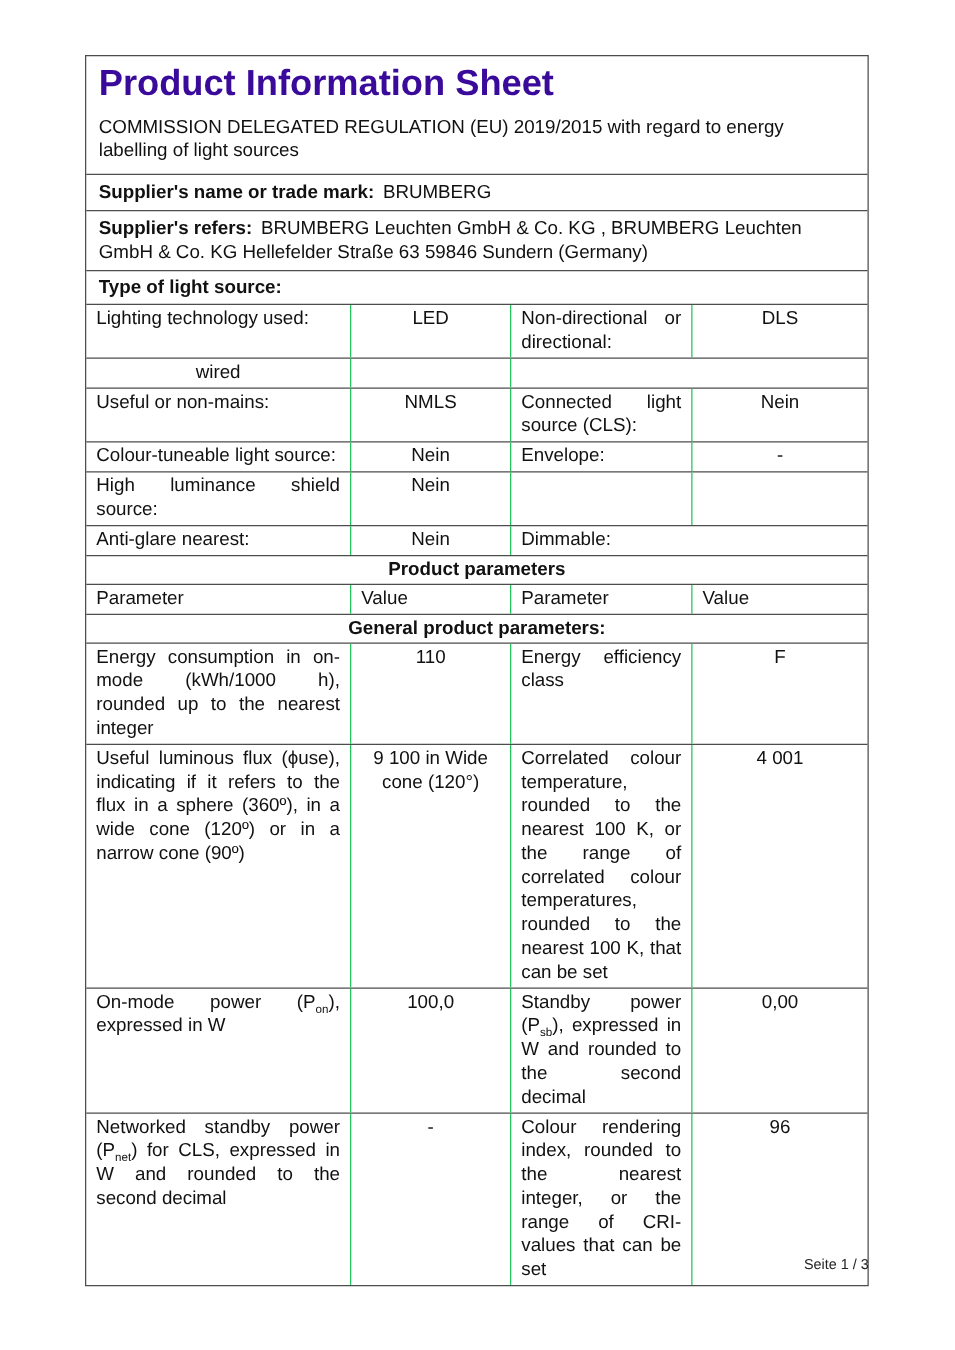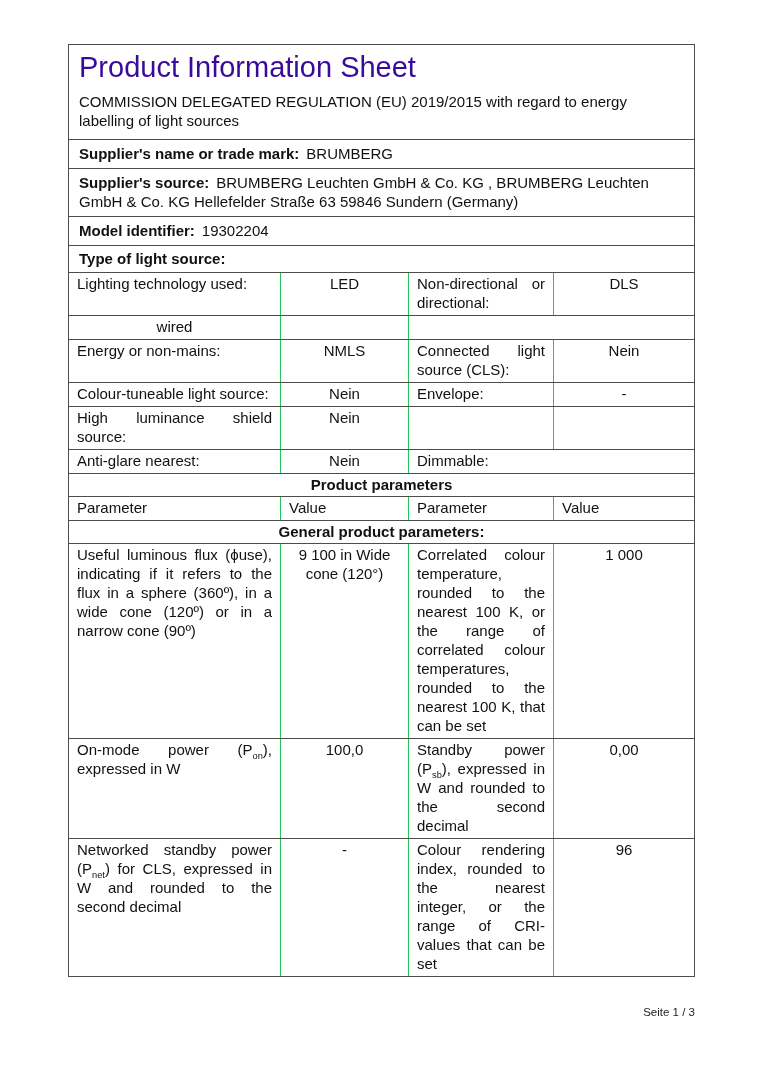--- a/index.html
+++ b/index.html
@@ -20,21 +20,21 @@
     background: #ffffff;
   }
   .block { border-top: 1px solid #4d4d4d; }
   .block:first-child { border-top: none; }
 
   .titleblock { padding: 5px 10px 9px; }
   .doc-title {
     margin: 0 0 7px 0;
     font-size: 29px;
     line-height: 35px;
-    font-weight: 400;
+    font-weight: 700;
     letter-spacing: 0px;
   }
   .subtitle { line-height: 19px; padding-right: 2px; }
 
   .kv { padding: 4px 10px 5px; line-height: 19px; }
   .kv .k { font-weight: 700; }
   .kv .v { margin-left: 7px; margin-top: 40px; }
 
   .section-head { padding: 3px 10px 4px; font-weight: 700; line-height: 19px; }
   .center-head { padding: 1px 8px 2px; font-weight: 700; text-align: center; line-height: 19px; }
@@ -67,44 +67,41 @@
   <div class="block titleblock">
     <div class="doc-title" style="color: rgb(58, 10, 155);">Product Information Sheet</div>
     <div class="subtitle">COMMISSION DELEGATED REGULATION (EU) 2019/2015 with regard to energy labelling of light sources</div>
   </div>
 
   <div class="block kv">
     <span class="k">Supplier's name or trade mark:</span><span class="v">BRUMBERG</span>
   </div>
 
   <div class="block kv">
-    <span class="k">Supplier's source:</span><span class="v">BRUMBERG Leuchten GmbH &amp; Co. KG , BRUMBERG Leuchten GmbH &amp; Co. KG Hellefelder Straße 63 59846 Sundern (Germany)</span>
+    <span class="k">Supplier's refers:</span><span class="v">BRUMBERG Leuchten GmbH &amp; Co. KG , BRUMBERG Leuchten GmbH &amp; Co. KG Hellefelder Straße 63 59846 Sundern (Germany)</span>
   </div>
 
-  <div class="block kv">
-    <span class="k">Model identifier:</span><span class="v">19302204</span>
-  </div>
 
   <div class="block section-head">Type of light source:</div>
 
   <div class="block grid">
     <div class="cell lab">Lighting technology used:</div>
     <div class="cell val">LED</div>
     <div class="cell lab">Non-directional or directional:</div>
     <div class="cell val">DLS</div>
   </div>
 
   <div class="block grid">
     <div class="cell val">wired</div>
     <div class="cell lab"></div>
     <div class="cell val"></div>
   </div>
 
   <div class="block grid">
-    <div class="cell lab">Energy or non-mains:</div>
+    <div class="cell lab">Useful or non-mains:</div>
     <div class="cell val">NMLS</div>
     <div class="cell lab">Connected light source (CLS):</div>
     <div class="cell val">Nein</div>
   </div>
 
   <div class="block grid">
     <div class="cell lab">Colour-tuneable light source:</div>
     <div class="cell val">Nein</div>
     <div class="cell lab">Envelope:</div>
     <div class="cell val">-</div>
@@ -127,26 +124,32 @@
 
   <div class="block grid hdr">
     <div class="cell">Parameter</div>
     <div class="cell">Value</div>
     <div class="cell">Parameter</div>
     <div class="cell">Value</div>
   </div>
 
   <div class="block center-head">General product parameters:</div>
 
+  <div class="block grid">
+    <div class="cell lab">Energy consumption in on-mode (kWh/1000 h), rounded up to the nearest integer</div>
+    <div class="cell val">110</div>
+    <div class="cell lab">Energy efficiency class</div>
+    <div class="cell val">F</div>
+  </div>
 
   <div class="block grid">
     <div class="cell lab">Useful luminous flux (ϕuse), indicating if it refers to the flux in a sphere (360º), in a wide cone (120º) or in a narrow cone (90º)</div>
     <div class="cell val">9 100 in Wide cone (120°)</div>
     <div class="cell lab">Correlated colour temperature, rounded to the nearest 100 K, or the range of correlated colour temperatures, rounded to the nearest 100 K, that can be set</div>
-    <div class="cell val">1 000</div>
+    <div class="cell val">4 001</div>
   </div>
 
   <div class="block grid">
     <div class="cell lab">On-mode power (P<sub>on</sub>), expressed in W</div>
     <div class="cell val">100,0</div>
     <div class="cell lab">Standby power (P<sub>sb</sub>), expressed in W and rounded to the second decimal</div>
     <div class="cell val">0,00</div>
   </div>
 
   <div class="block grid">

